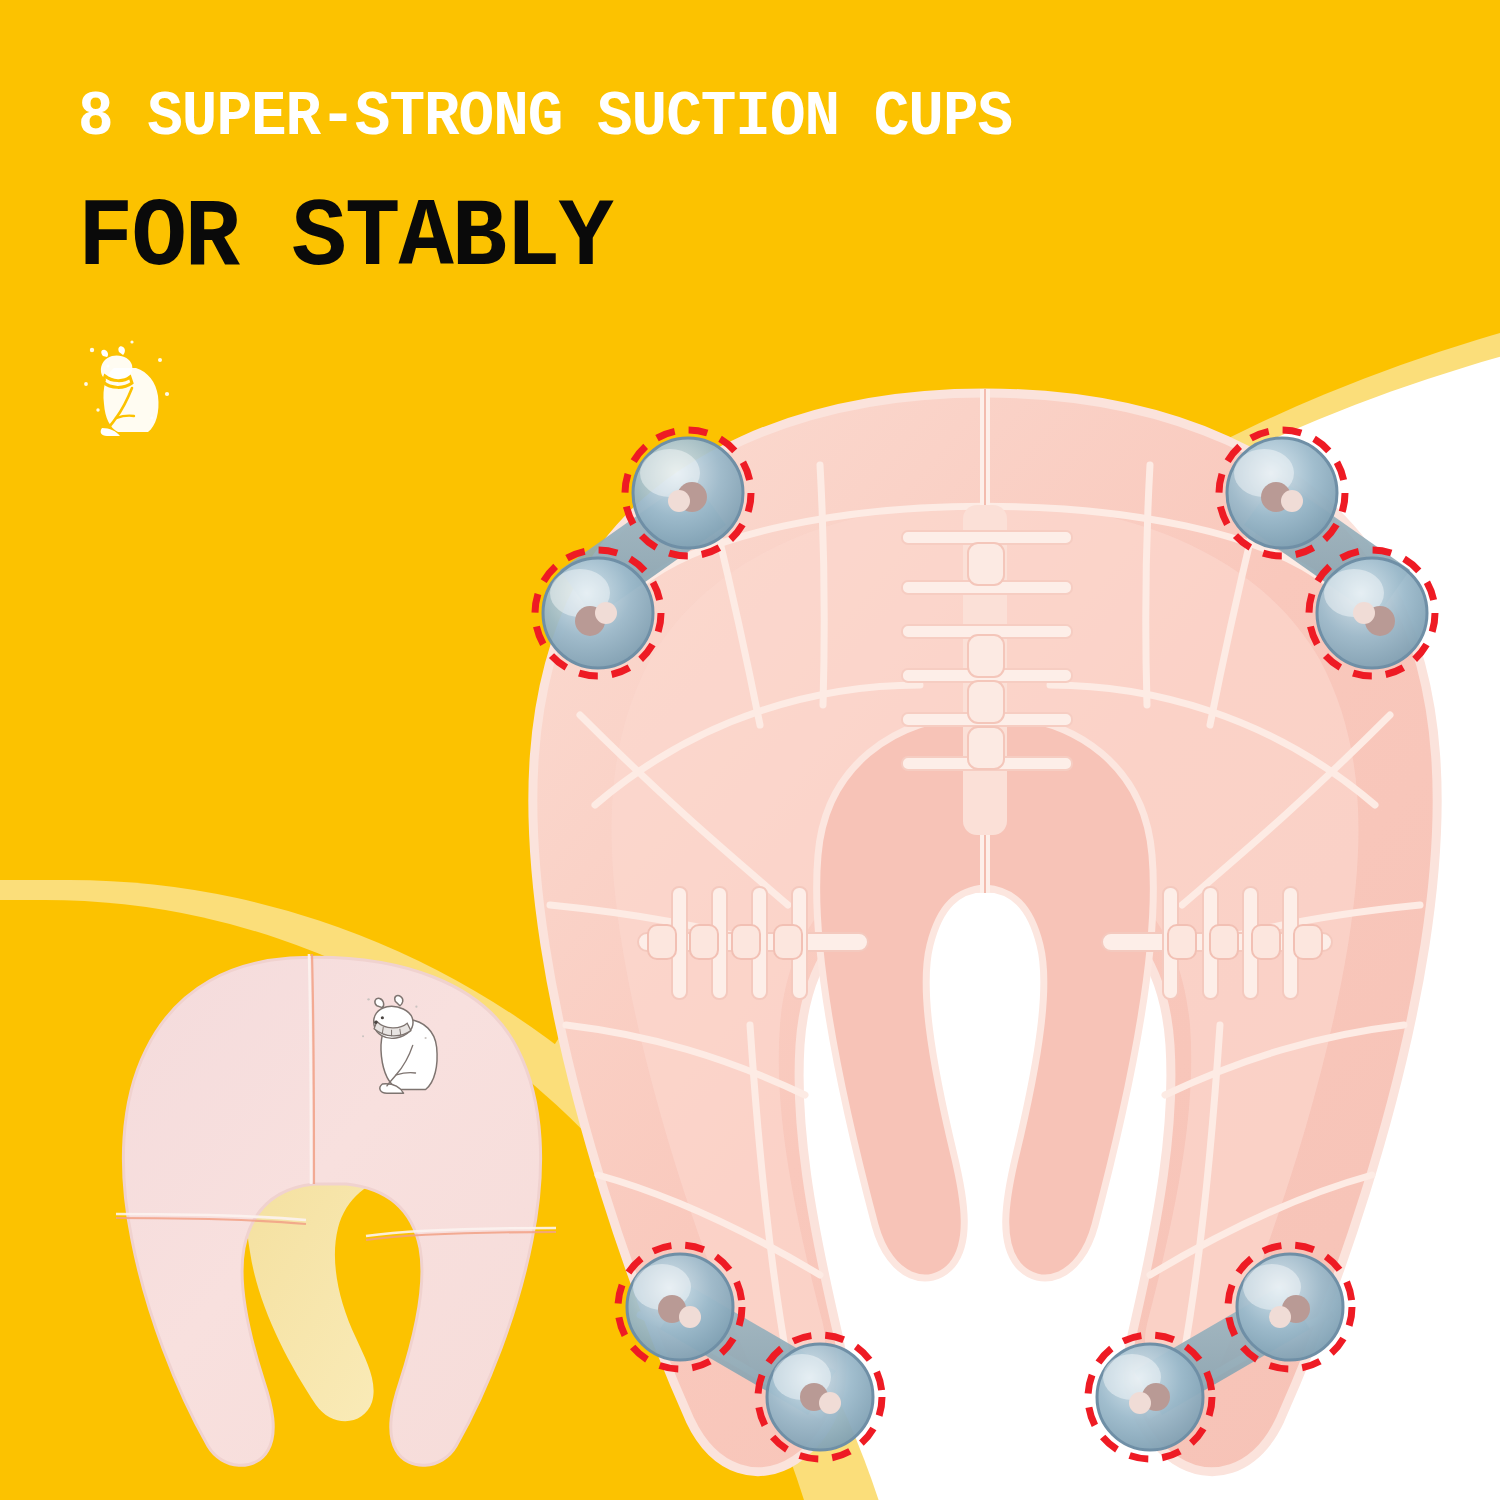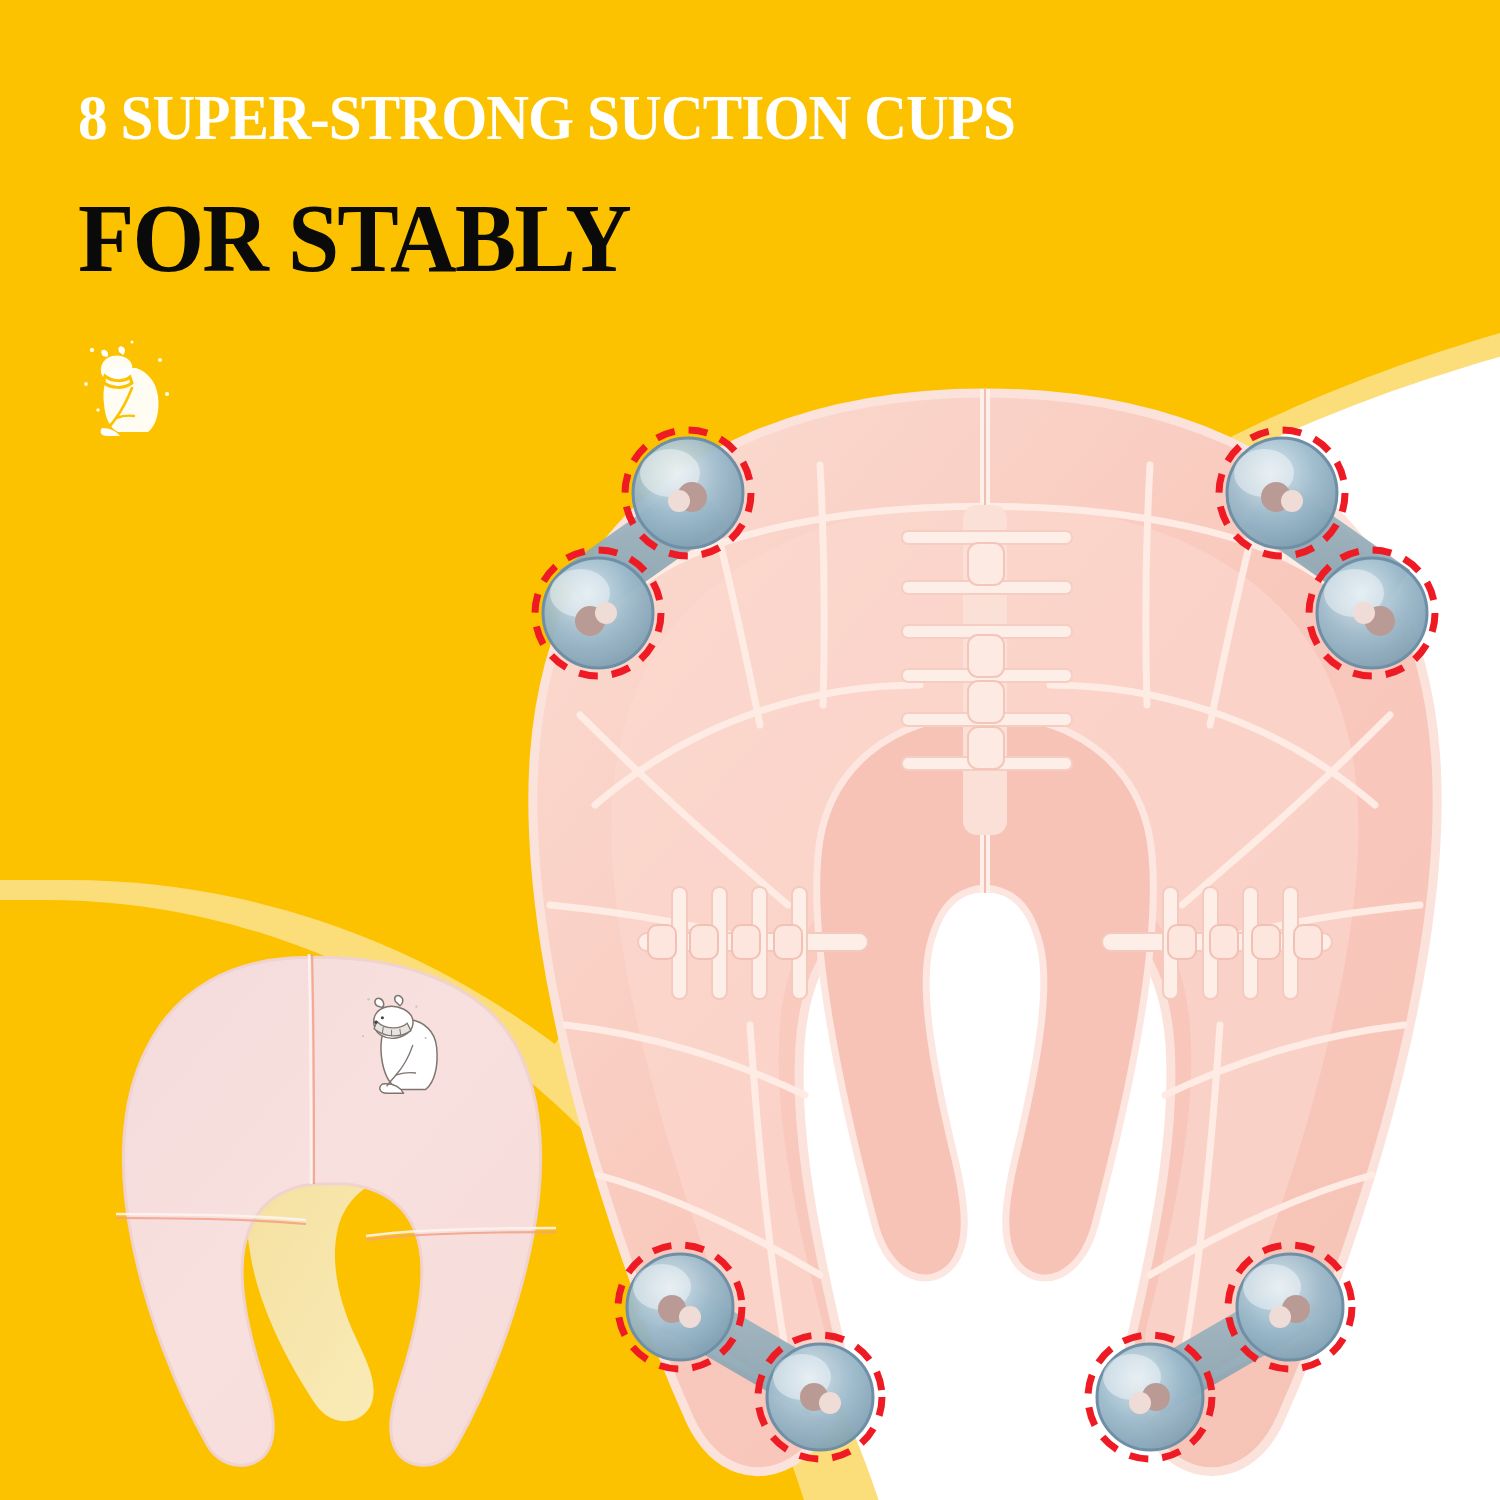--- a/index.html
+++ b/index.html
@@ -1,19 +1,19 @@
 <!DOCTYPE html>
 <html><head>
 <meta charset="utf-8">
 <style>
   html,body{margin:0;padding:0;background:#fff;}
   #stage{
     position:relative;width:1500px;height:1500px;overflow:hidden;
     background:#FCC200;
-    font-family:Liberation Serif, serif;
+    font-family:Liberation Mono, monospace;
   }
 
   
   .bg-white-blob{
     position:absolute;
     left:330px; top:298px;
     width:1600px; height:1600px;
     background:#ffffff;
     border-top-left-radius:100% 100%;
     z-index:1;

